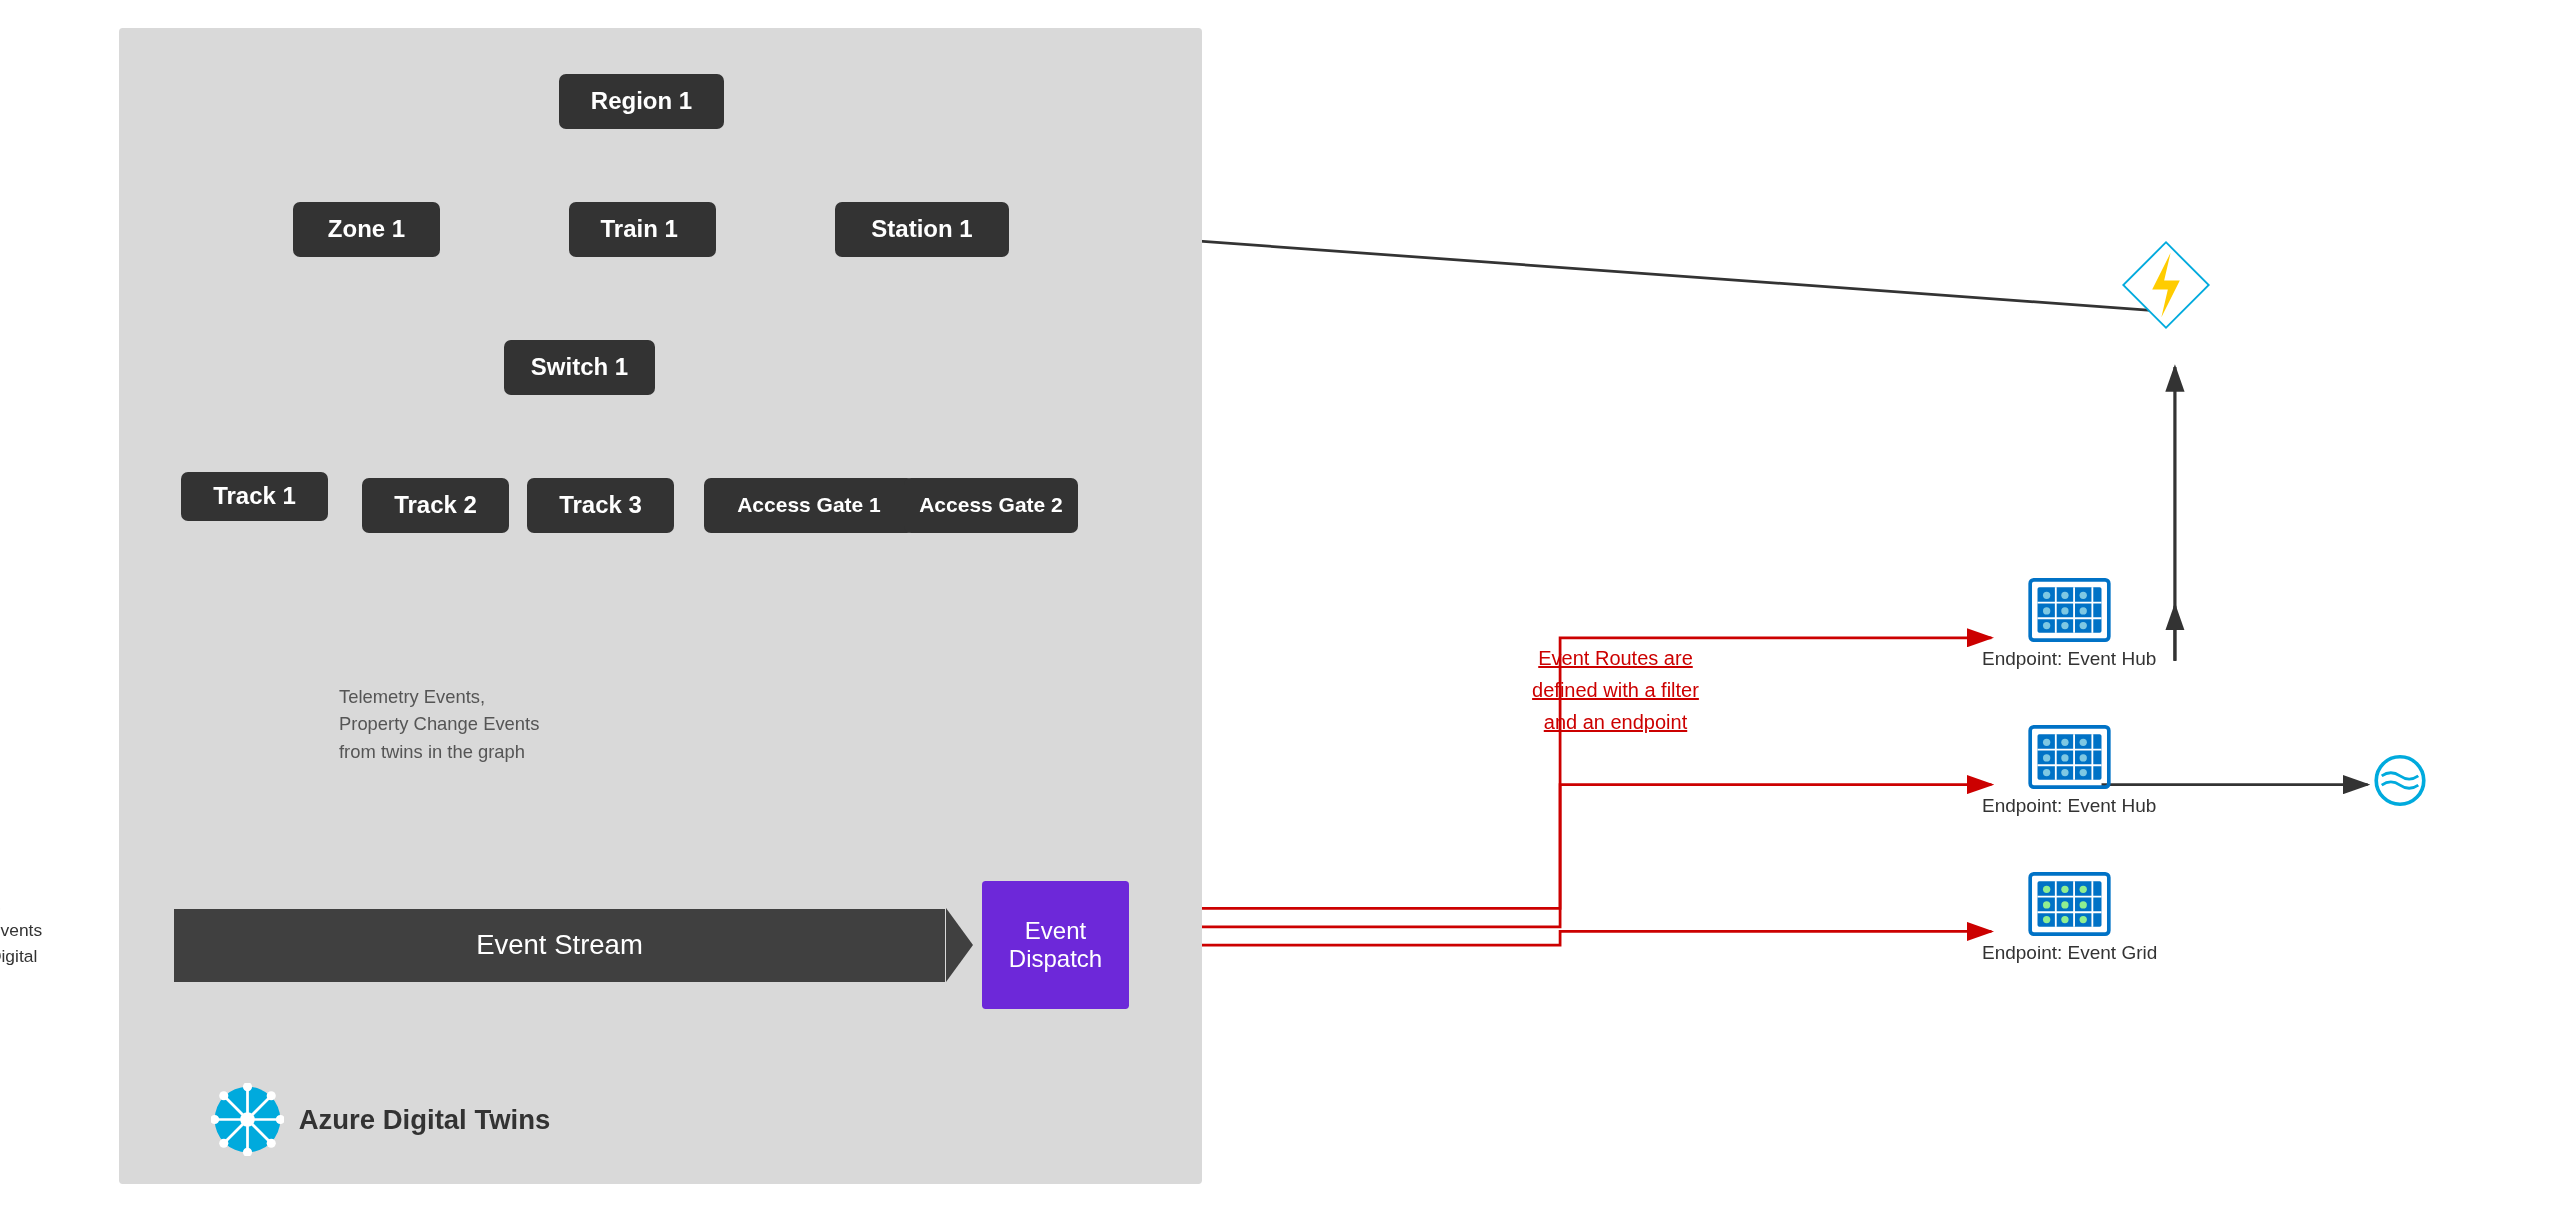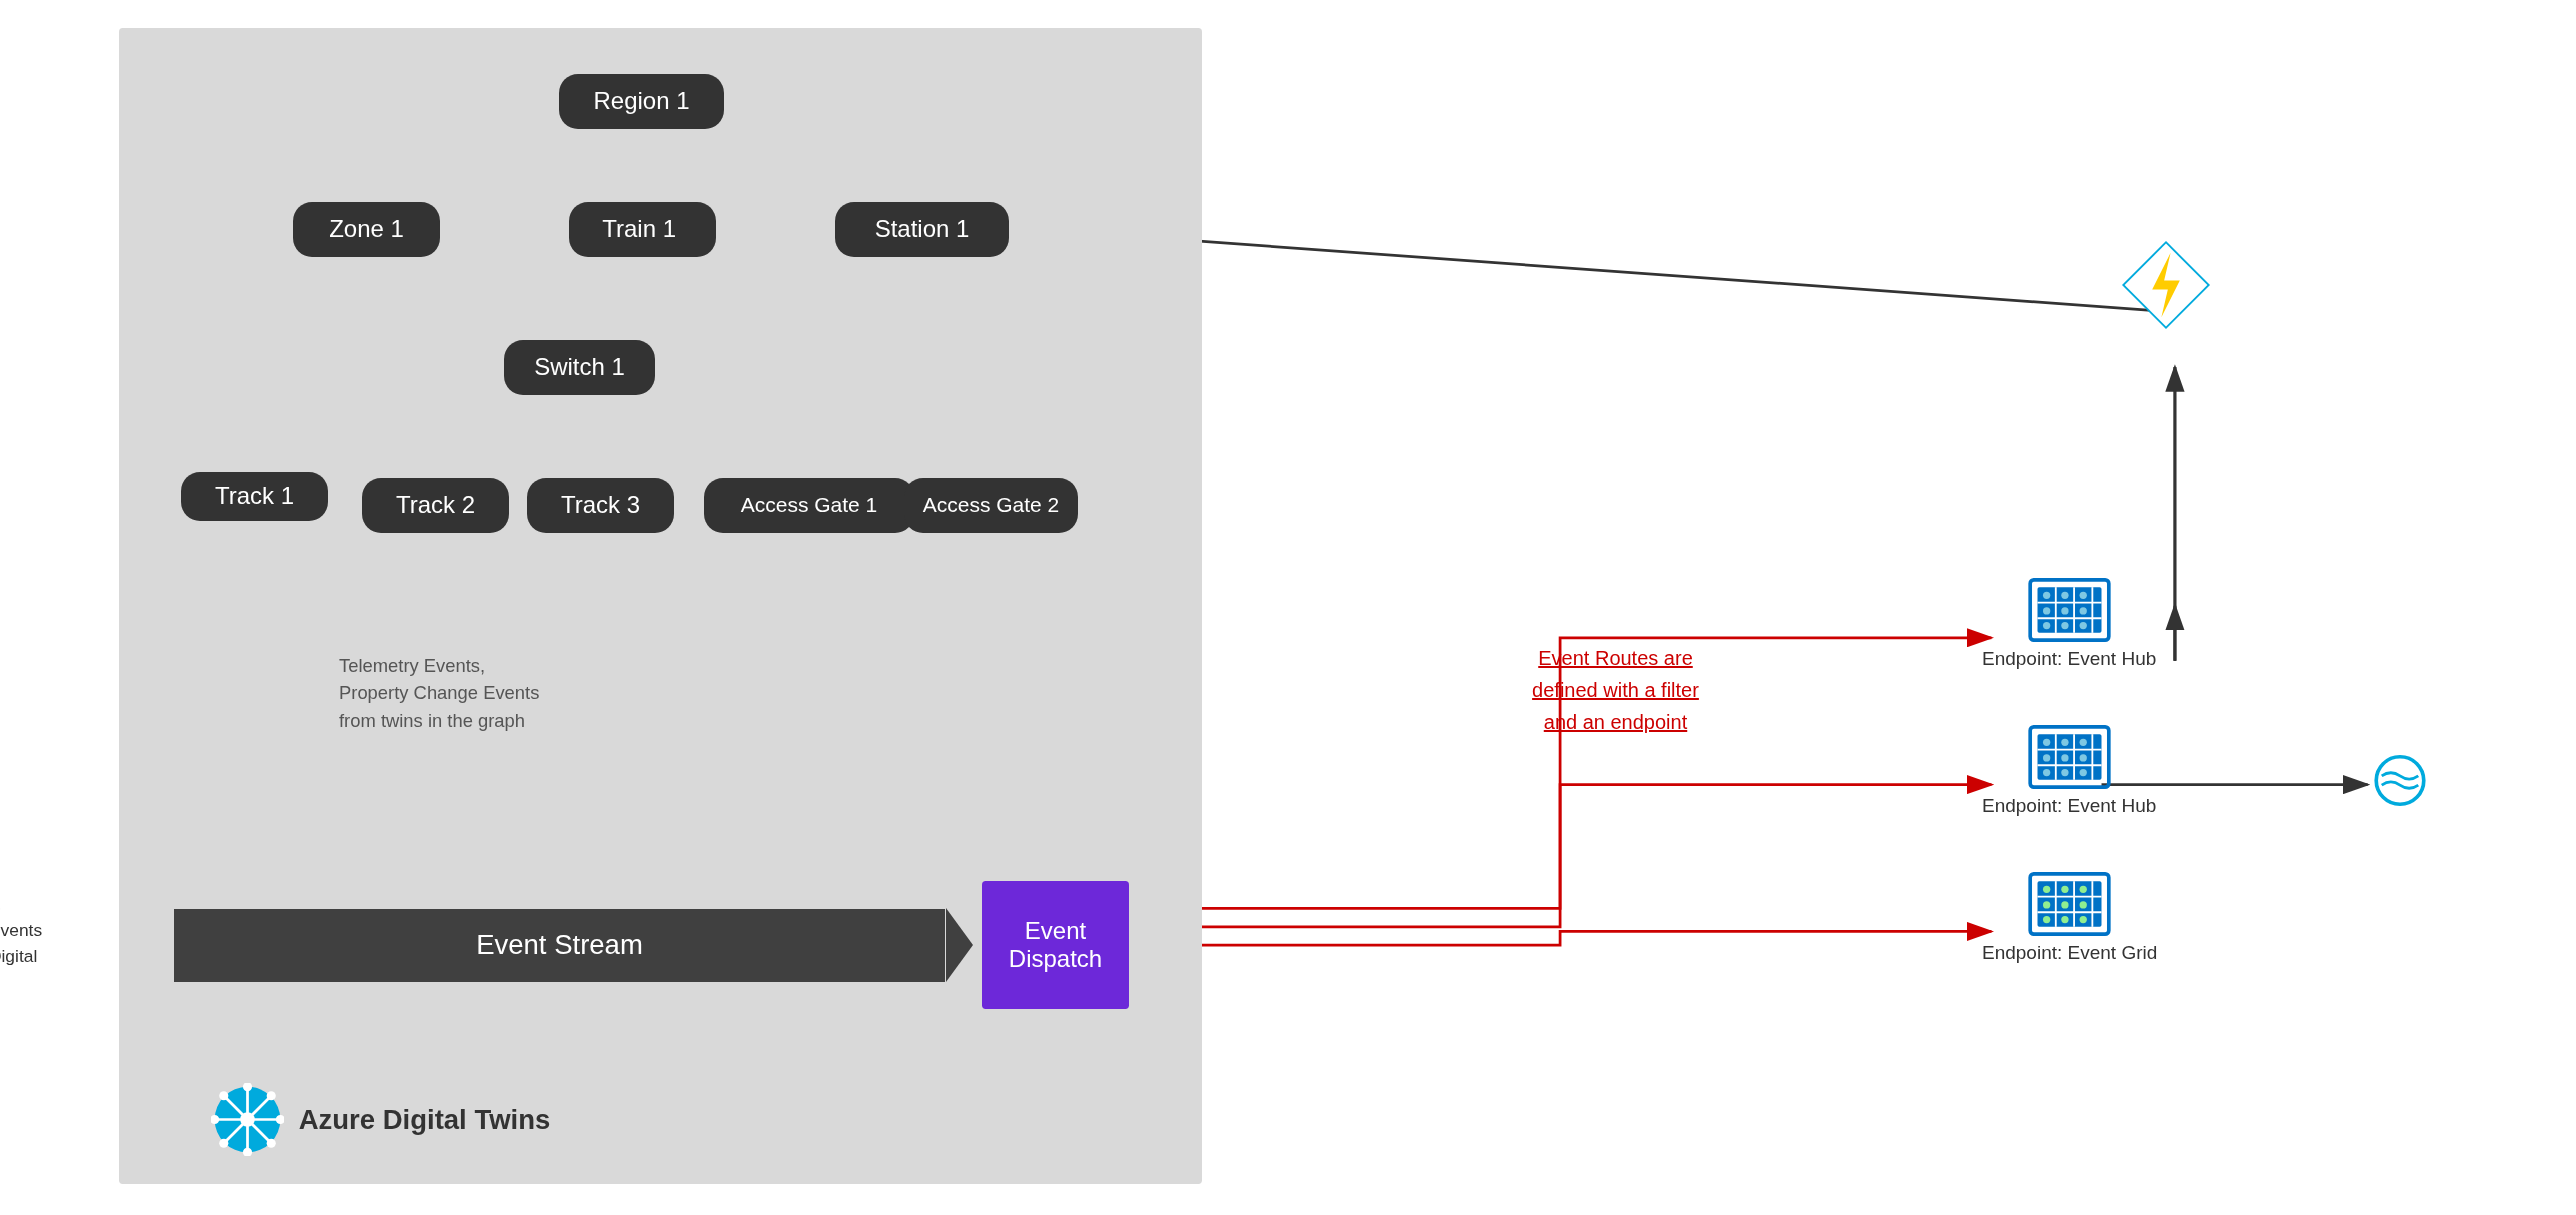--- a/index.html
+++ b/index.html
@@ -19,26 +19,26 @@
       width: 1083px;
       height: 1156px;
       background: #d9d9d9;
       border-radius: 3.7px;
     }
 
     .node {
       position: absolute;
       background: #333;
       color: #fff;
-      border-radius: 19px;
+      border-radius: 7px;
       display: flex;
       align-items: center;
       justify-content: center;
       font-size: 24px;
-      font-weight: 400;
+      font-weight: 700;
       text-align: center;
       padding: 7.3px 14.7px;
       min-width: 147px;
     }
 
     
     #tree-svg {
       position: absolute;
       top: 0; left: 0;
       width: 100%;
@@ -201,21 +201,21 @@
   <div class="node" style="left:62px; top:444px; width:147px; height:49px;">Track 1</div>
 
   <div class="node" style="left:243px; top:450px; width:147px; height:55px;">Track 2</div>
 
   <div class="node" style="left:408px; top:450px; width:147px; height:55px;">Track 3</div>
 
   <div class="node" style="left:585px; top:450px; width:210px; height:55px; font-size:21px;">Access Gate 1</div>
 
   <div class="node" style="left:785px; top:450px; width:174px; height:55px; font-size:21px;">Access Gate 2</div>
 
-  <div style="position:absolute; left:220px; top:624px; font-size:18.4px; color:#555; line-height:1.5;">
+  <div style="position:absolute; left:220px; top:655px; font-size:18.4px; color:#555; line-height:1.5;">
     <span style="white-space:pre-line;">Telemetry Events,
 Property Change Events
 from twins in the graph</span>
   </div>
 
   <div id="event-stream-bar">
     <span>Event Stream</span>
   </div>
 
   <div id="event-dispatch">

